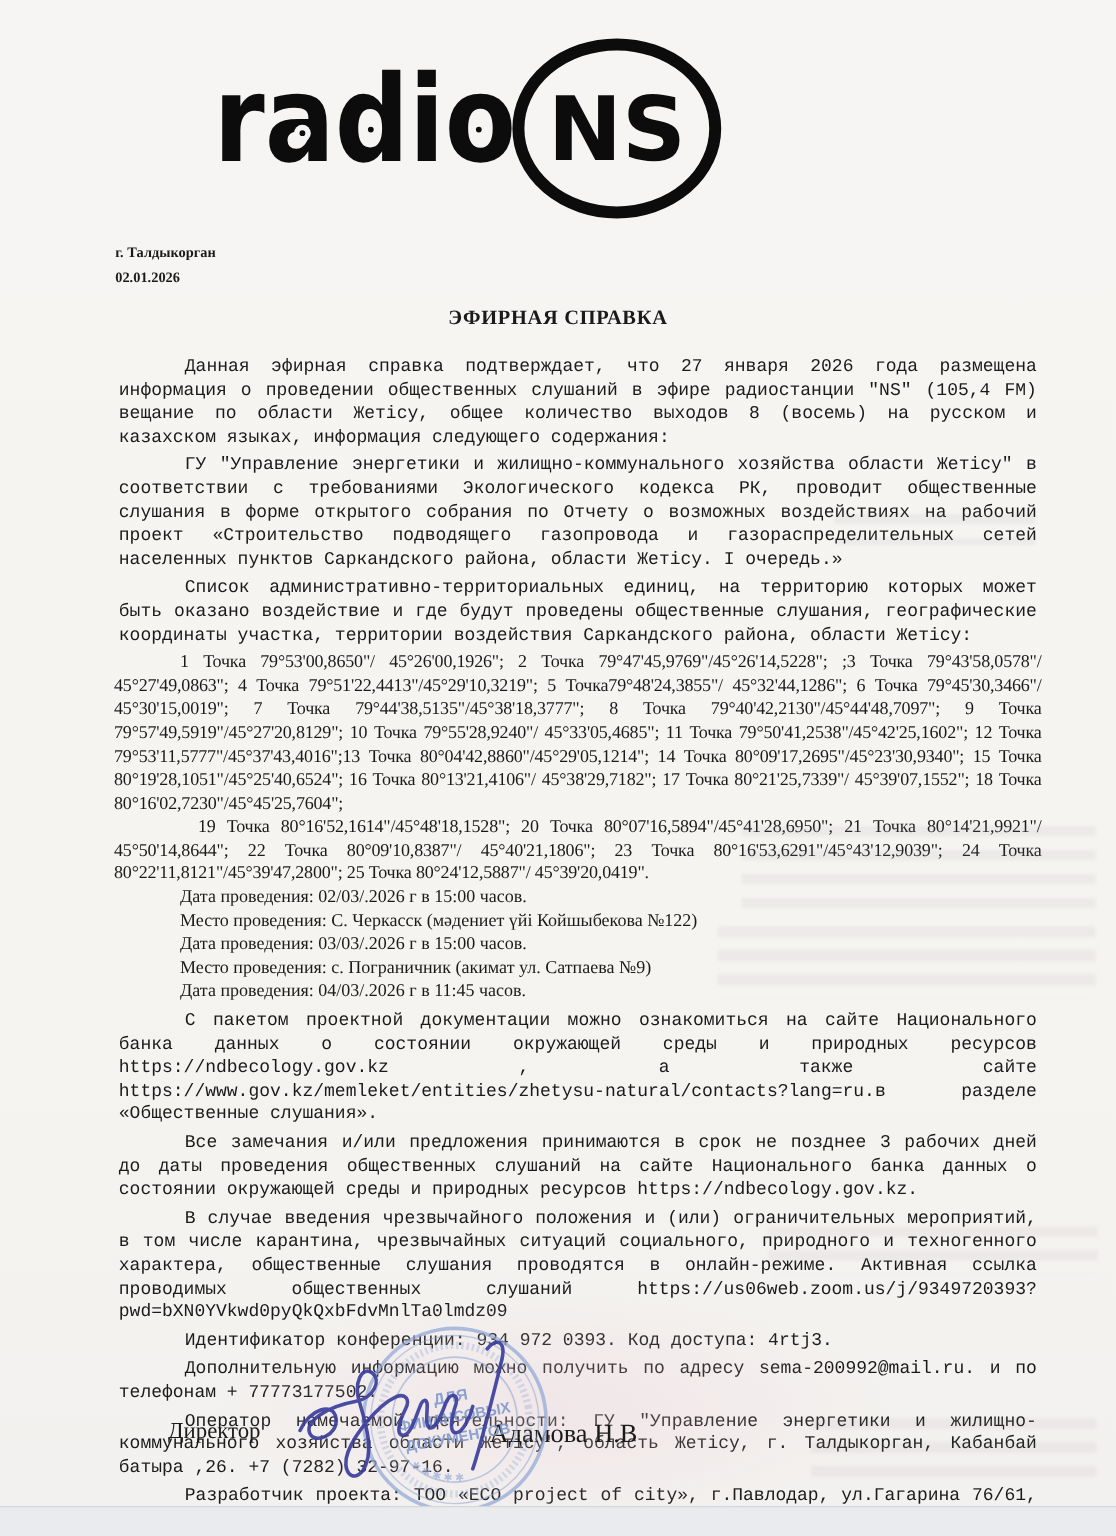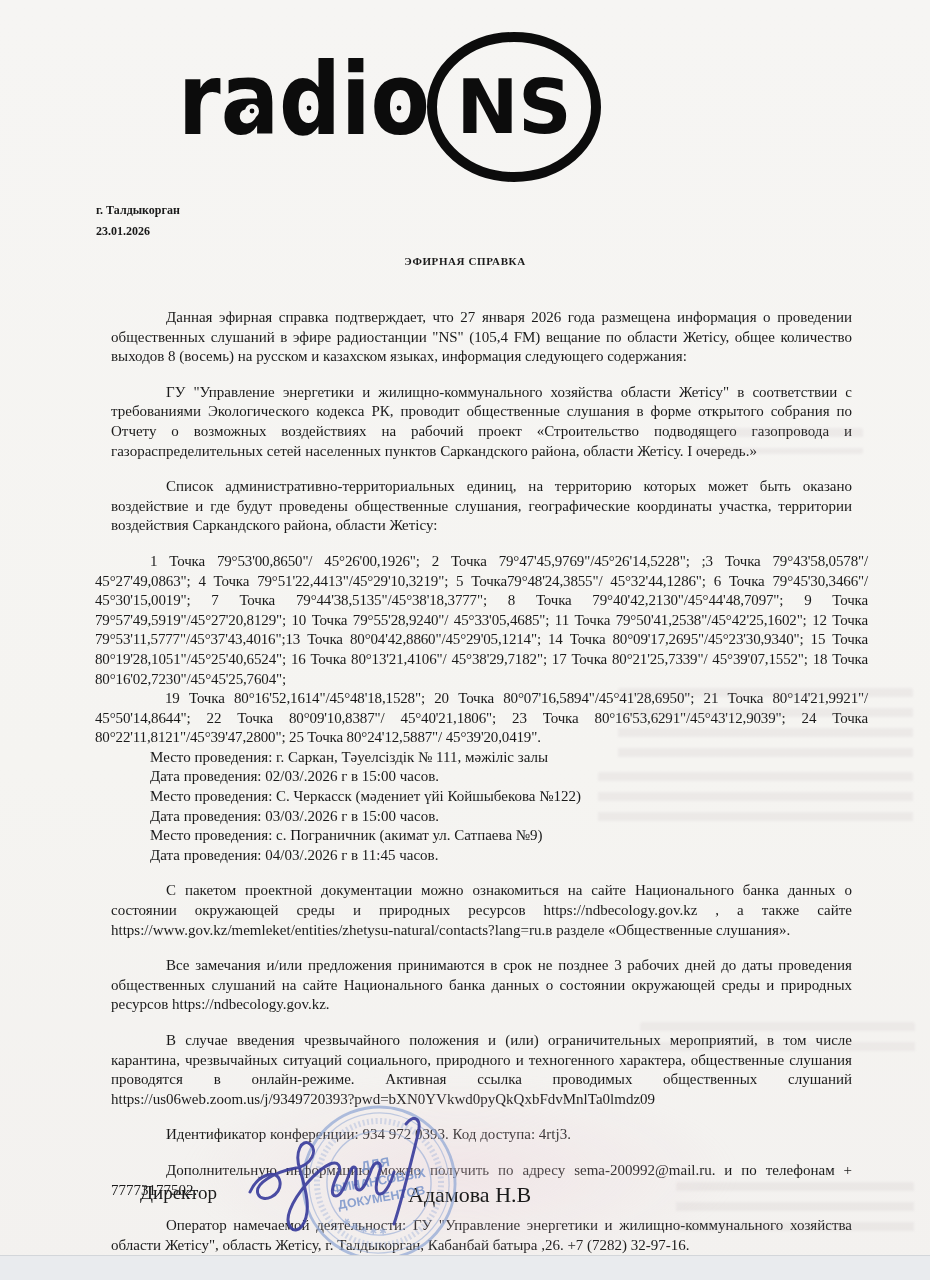--- a/index.html
+++ b/index.html
@@ -8,25 +8,25 @@
     background:linear-gradient(180deg,#f6f5f3 0%, #f5f4f1 60%, #f3f1ef 100%);
     font-family:"Liberation Serif", serif; color:#1a1a1a;
   }
   .scan-strip{position:absolute;left:0;right:0;bottom:0;height:24px;
     background:#e9ebee;border-top:1px solid #d3d6da;}
   
   .logo{position:absolute;left:168px;top:16px;width:600px;height:182px;}
   
   .hdr{position:absolute;left:96px;top:200px;font-weight:bold;font-size:12px;line-height:21px;}
   .title{position:absolute;left:0;width:930px;top:255px;text-align:center;
-    font-weight:bold;font-size:11px;letter-spacing:.6px;}
+    font-weight:bold;font-size:17px;letter-spacing:.6px;}
   
   .doc{position:absolute;left:95px;top:292px;width:773px;
     font-size:15px;line-height:19.6px;text-align:justify;overflow-wrap:break-word;}
-  .para{margin:16px;text-indent:55px;}
+  .para{margin:4px;text-indent:55px;font-family:Liberation Mono, monospace;}
   .coords{margin:0;text-indent:55px;letter-spacing:-0.15px;}
   .coords2{margin:0;text-indent:70px;letter-spacing:-0.15px;}
   .meet{margin:0;padding-left:55px;text-align:left;}
   
   .sig-role{position:absolute;left:140px;top:1182px;font-size:19px;}
   .sig-name{position:absolute;left:408px;top:1182px;font-size:22px;}
   .stamp{position:absolute;left:294px;top:1098px;width:170px;height:170px;
     transform:rotate(-10deg);opacity:.88;}
   .signature{position:absolute;left:238px;top:1108px;width:250px;height:140px;opacity:.92;}
   .blush{position:absolute;left:180px;top:1075px;width:560px;height:195px;
@@ -59,33 +59,32 @@
     <g>
       <circle cx="231" cy="92" r="7" fill="#f6f5f3"></circle>
         <circle cx="231" cy="92" r="2.4" fill="#0c0c0c"></circle>
     </g>
     <ellipse cx="346" cy="91" rx="82" ry="70" fill="none" stroke="#0c0c0c" stroke-width="10"></ellipse>
     <text x="346" y="117" text-anchor="middle" style="font-family:'DejaVu Sans',sans-serif;font-weight:bold;font-size:74px;fill:#0c0c0c;">NS</text>
   </svg>
 
   <div class="hdr">
     <div>г. Талдыкорган</div>
-    <div>23.01.2026</div>
+    <div>02.01.2026</div>
   </div>
 
   <div class="title">ЭФИРНАЯ СПРАВКА</div>
 
   <div class="doc">
     <p class="para">Данная эфирная справка подтверждает, что 27 января  2026 года размещена информация о проведении общественных слушаний в эфире радиостанции "NS" (105,4 FM) вещание по области Жетісу, общее количество выходов 8 (восемь) на русском и казахском языках, информация следующего содержания:</p>
     <p class="para">ГУ "Управление энергетики и жилищно-коммунального хозяйства области Жетісу" в соответствии с требованиями Экологического кодекса РК, проводит общественные слушания в форме открытого собрания по Отчету о возможных воздействиях на рабочий проект «Строительство подводящего газопровода и газораспределительных сетей населенных пунктов Саркандского района, области Жетісу. I очередь.»</p>
     <p class="para">Список административно-территориальных единиц, на территорию которых может быть оказано воздействие и где будут проведены общественные слушания, географические координаты участка, территории воздействия Саркандского района, области Жетісу:</p>
     <p class="coords">1 Точка  79°53'00,8650"/ 45°26'00,1926"; 2 Точка 79°47'45,9769"/45°26'14,5228"; ;3 Точка 79°43'58,0578"/ 45°27'49,0863"; 4 Точка  79°51'22,4413"/45°29'10,3219";  5  Точка79°48'24,3855"/ 45°32'44,1286"; 6 Точка 79°45'30,3466"/ 45°30'15,0019"; 7 Точка 79°44'38,5135"/45°38'18,3777"; 8 Точка 79°40'42,2130"/45°44'48,7097"; 9 Точка 79°57'49,5919"/45°27'20,8129"; 10 Точка 79°55'28,9240"/ 45°33'05,4685"; 11 Точка 79°50'41,2538"/45°42'25,1602"; 12 Точка 79°53'11,5777"/45°37'43,4016";13 Точка 80°04'42,8860"/45°29'05,1214"; 14 Точка 80°09'17,2695"/45°23'30,9340"; 15 Точка 80°19'28,1051"/45°25'40,6524"; 16  Точка  80°13'21,4106"/ 45°38'29,7182"; 17 Точка 80°21'25,7339"/ 45°39'07,1552"; 18  Точка  80°16'02,7230"/45°45'25,7604";</p>
     <p class="coords2">19 Точка 80°16'52,1614"/45°48'18,1528"; 20 Точка  80°07'16,5894"/45°41'28,6950";  21  Точка 80°14'21,9921"/ 45°50'14,8644"; 22 Точка 80°09'10,8387"/ 45°40'21,1806"; 23 Точка 80°16'53,6291"/45°43'12,9039"; 24 Точка 80°22'11,8121"/45°39'47,2800"; 25 Точка 80°24'12,5887"/ 45°39'20,0419".</p>
 
-    <div class="meet">Место проведения:  г. Саркан, Тәуелсіздік № 111, мәжіліс залы</div>
     <div class="meet">Дата проведения: 02/03/.2026 г  в 15:00 часов.</div>
     <div class="meet">Место проведения:  С. Черкасск (мәдениет үйі Койшыбекова №122)</div>
     <div class="meet">Дата проведения: 03/03/.2026 г в 15:00 часов.</div>
     <div class="meet">Место проведения:  с. Пограничник (акимат ул. Сатпаева №9)</div>
     <div class="meet">Дата проведения: 04/03/.2026 г в 11:45 часов.</div>
 
     <p class="para">С пакетом проектной документации можно ознакомиться на сайте Национального банка данных о состоянии окружающей среды и природных ресурсов https://ndbecology.gov.kz , а также сайте https://www.gov.kz/memleket/entities/zhetysu-natural/contacts?lang=ru.в разделе «Общественные слушания».</p>
     <p class="para">Все замечания и/или предложения принимаются в срок не позднее 3 рабочих дней до даты проведения общественных слушаний на сайте Национального банка данных о состоянии окружающей среды и природных ресурсов https://ndbecology.gov.kz.</p>
     <p class="para">В случае введения чрезвычайного положения и (или) ограничительных мероприятий, в том числе карантина, чрезвычайных ситуаций социального, природного и техногенного характера, общественные слушания проводятся в онлайн-режиме. Активная ссылка проводимых общественных слушаний https://us06web.zoom.us/j/9349720393?pwd=bXN0YVkwd0pyQkQxbFdvMnlTa0lmdz09</p>
     <p class="para">Идентификатор конференции: 934 972 0393. Код доступа: 4rtj3.</p>

